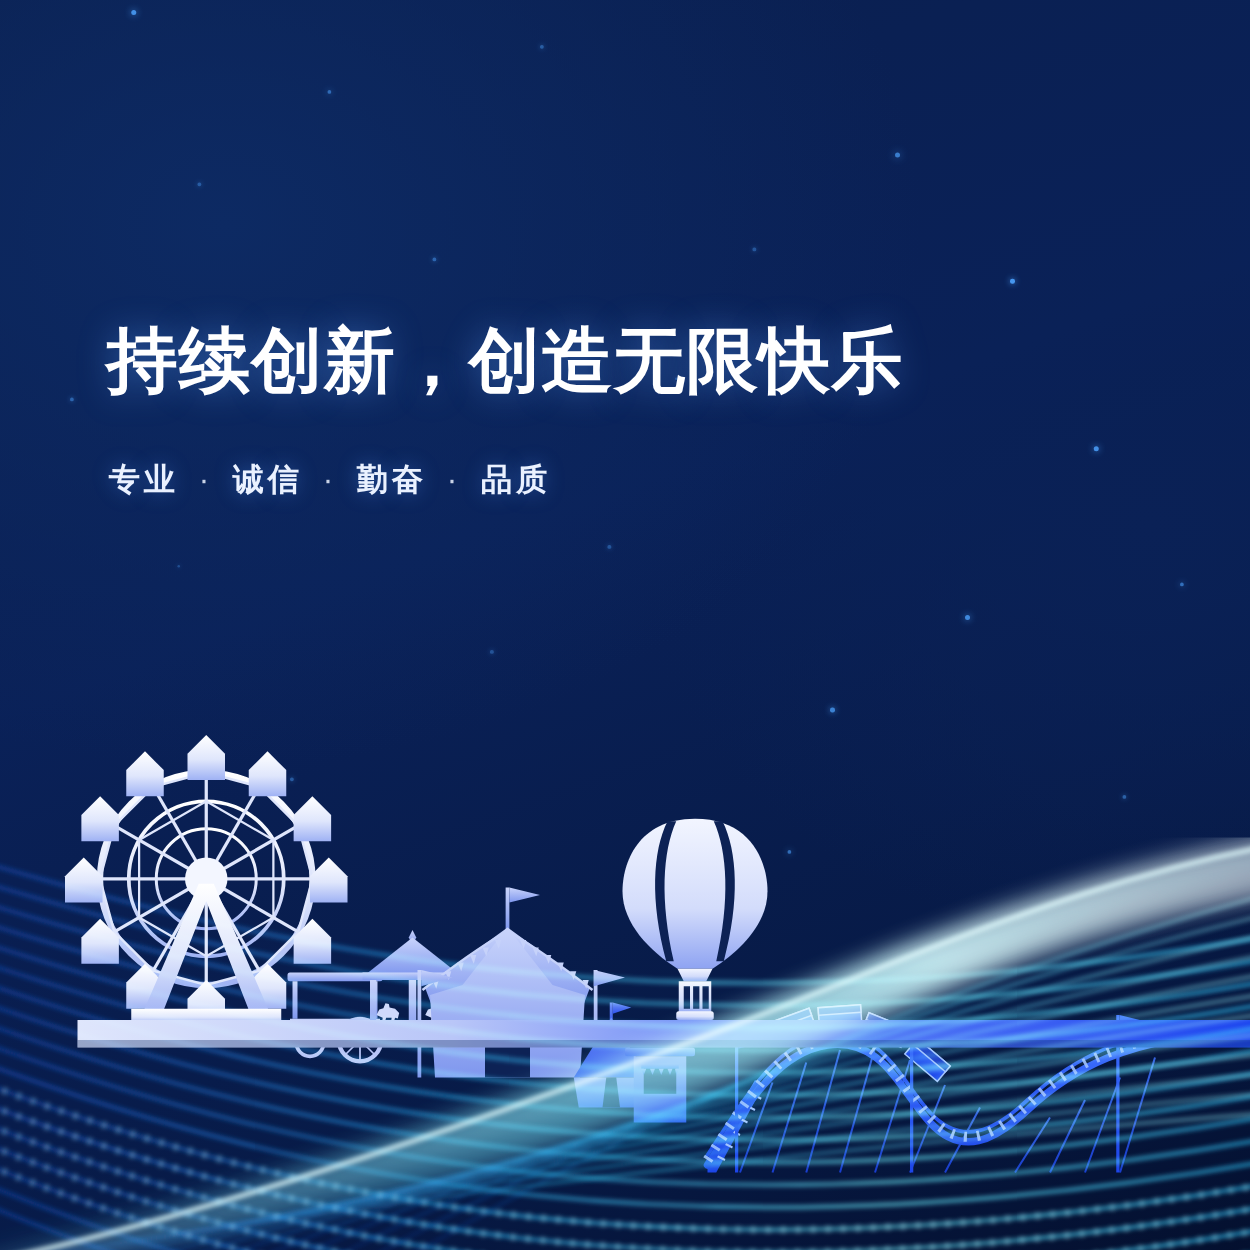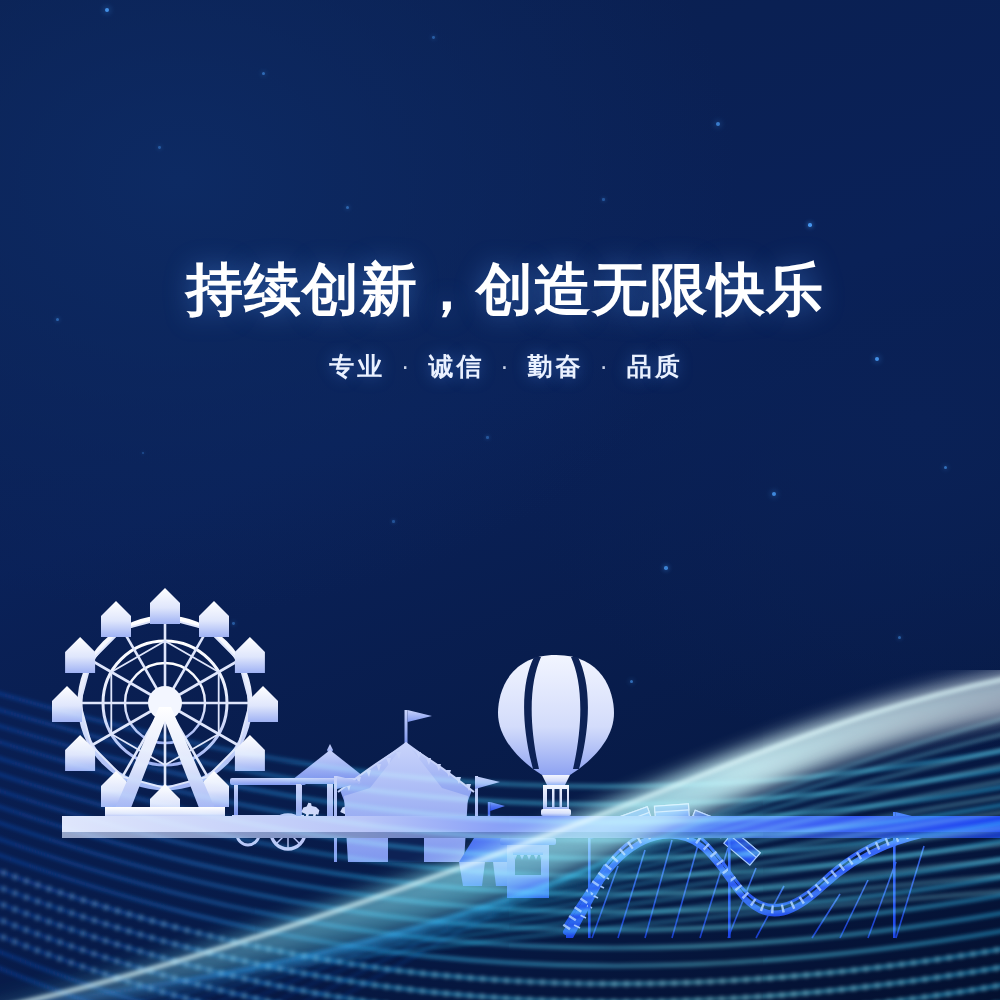--- a/index.html
+++ b/index.html
@@ -17,27 +17,25 @@
   
   .stars{position:absolute;inset:0;pointer-events:none;}
   .star{position:absolute;border-radius:50%;background:#4da3ff;}
 
   
   .copy{position:absolute;left:85px;top:258px;width:840px;}
   .headline{
     margin:0;font-size:57px;line-height:1.12;font-weight:700;color:#fff;
     letter-spacing:1px;white-space:nowrap;
     text-shadow:0 0 26px rgba(90,160,255,.45);
-    text-align:center;
   }
   .subline{
-    margin:28px 0 0 2px;font-size:25px;font-weight:700;color:#eaf1ff;
+    margin:45px 0 0 2px;font-size:25px;font-weight:700;color:#eaf1ff;
     letter-spacing:3px;white-space:nowrap;
     text-shadow:0 0 16px rgba(80,150,255,.4);
-    text-align:center;
   }
   .subline .dot{opacity:.85;margin:0 6px;font-weight:400;}
 
   
   .scene{position:absolute;left:0;bottom:0;width:1000px;height:420px;}
   .scene svg{display:block;width:1000px;height:420px;}
 
   
   .wave{position:absolute;left:0;bottom:0;width:1000px;height:330px;mix-blend-mode:screen;}
   .wave svg{display:block;width:1000px;height:330px;}

